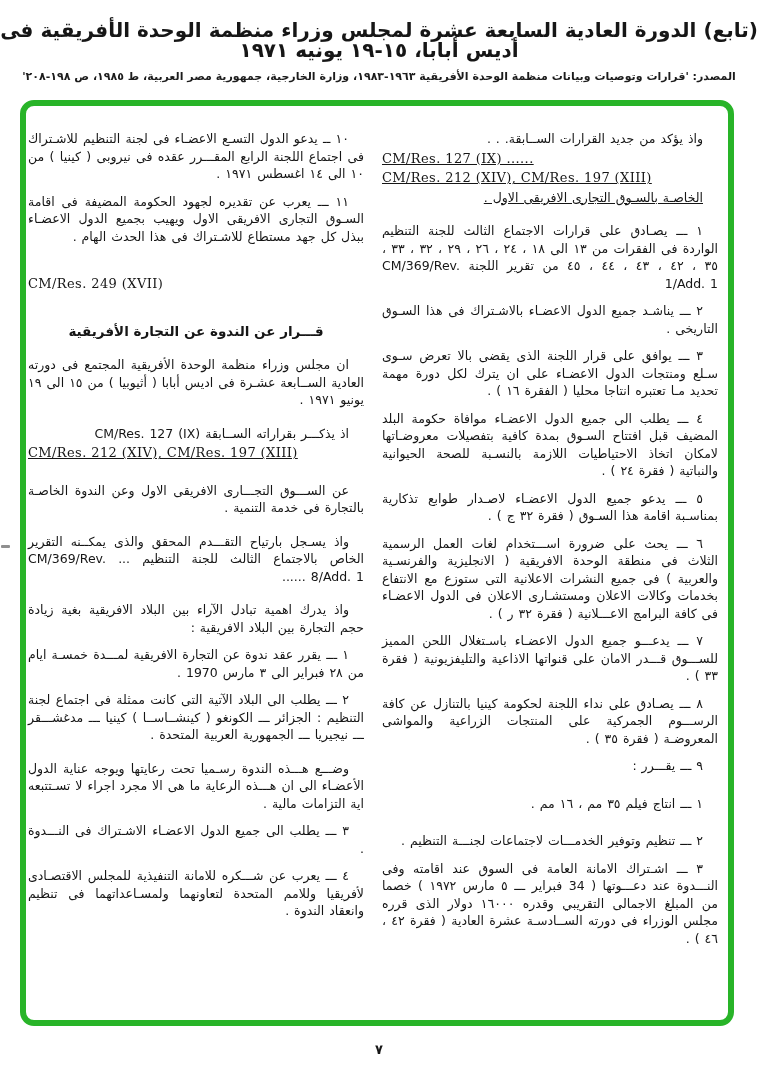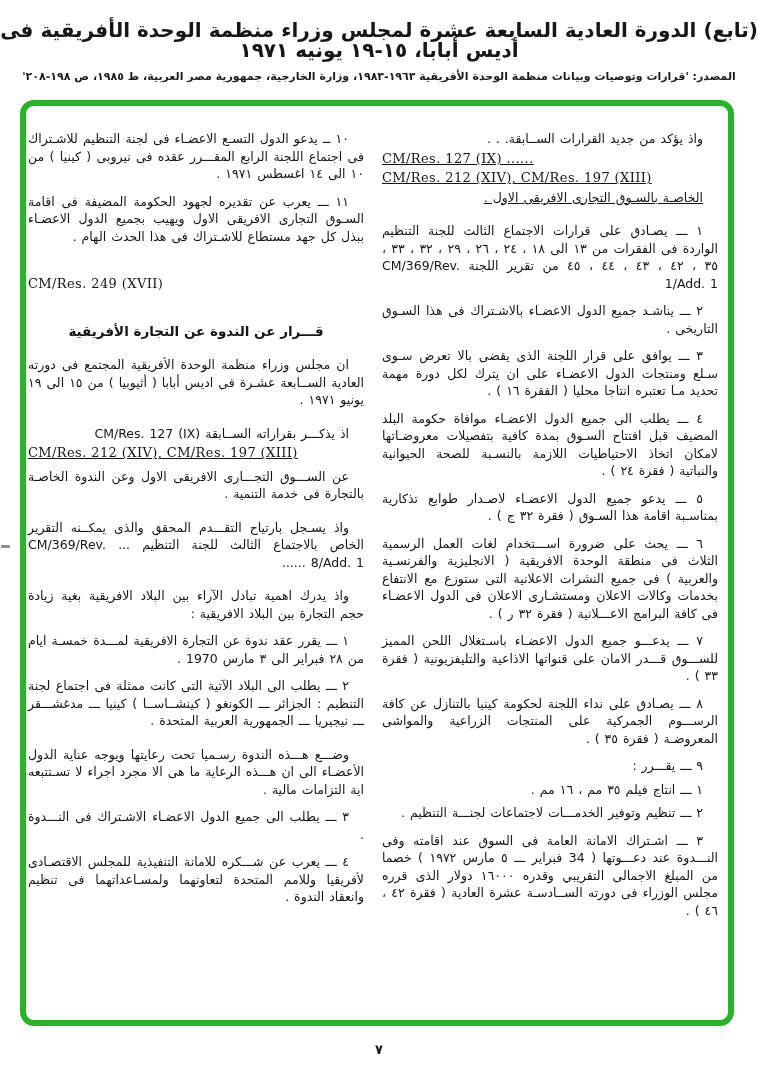--- a/index.html
+++ b/index.html
@@ -47,21 +47,21 @@
   .col {
     width: 336px;
     flex: 0 0 336px;
   }
   .para {
     font-size: 12.5px;
     line-height: 17.5px;
   }
   .para + .para { margin-top: 10px; }
   .para.gap-xs { margin-top: 2px; text-decoration: underline; }
-  .para.gap-sm { margin-top: 6px; }
+  .para.gap-sm { margin-top: 20px; }
   .para.gap-lg { margin-top: 16px; }
   .para.gap-xl { margin-top: 30px; }
   .para.arabic, .para.mixed {
     direction: rtl;
     text-align: justify;
     text-align-last: right;
     text-indent: 15px;
     word-spacing: 1px;
   }
   .para.latin {

